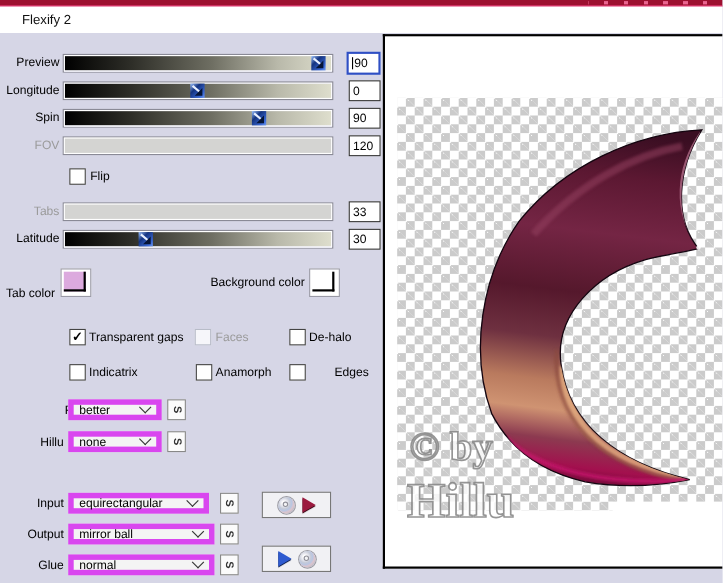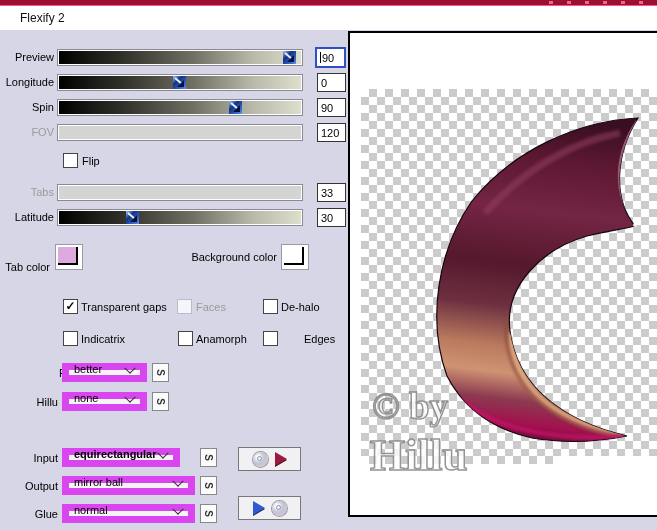--- a/index.html
+++ b/index.html
@@ -33,22 +33,22 @@
   
   .cb{position:absolute;width:13px;height:13px;background:#fff;border:1px solid #444;
        display:flex;align-items:center;justify-content:center;}
   .cb.dis{border-color:#b8bcc8;background:#f6f6fa;}
   .cb .tick{font-size:12px;font-weight:bold;line-height:1;margin-top:-2px;}
   
   .swatch{position:absolute;width:26px;height:24px;background:#fff;border:1px solid #9a9aa6;}
   .swatch .fill{position:absolute;left:2px;top:2px;right:4px;bottom:4px;
        border-right:2px solid #000;border-bottom:2px solid #000;}
   
-  .combo{position:absolute;height:19px;background:#f4f4f4;border:7px solid #d946ef;
-       display:flex;align-items:flex-end;padding:0 6px 0 5px;box-sizing:border-box;}
+  .combo{position:absolute;height:19px;background:#f4f4f4;border:5px solid #d946ef;
+       display:flex;align-items:center;padding:0 6px 0 5px;box-sizing:border-box;}
   .chev{margin-left:auto;width:7px;height:7px;border-right:1.6px solid #333;border-bottom:1.6px solid #333;
        transform:rotate(45deg) translate(-2px,-2px);}
   .sbtn{position:absolute;width:17px;height:19px;background:#fbfbfb;border:1px solid #888;
        display:flex;align-items:center;justify-content:center;box-sizing:border-box;}
   .sbtn span{display:inline-block;transform:rotate(90deg);font-size:10px;font-weight:bold;color:#333;}
   
   .bigbtn{position:absolute;width:63px;height:24px;background:#f1f1f4;border:1px solid #777;
        display:flex;align-items:center;justify-content:center;gap:7px;box-sizing:border-box;}
   .disc{position:relative;width:15px;height:15px;border-radius:50%;
        background:radial-gradient(circle at 35% 35%,#ffffff 0 10%,#e9e9f0 22%,#c6cbd8 38%,#b9c6e2 50%,#dcc4cc 64%,#b9b9c6 78%,#8d8d9c 100%);
@@ -173,21 +173,21 @@
   <div class="lbl r" style="left:0;top:396px;width:58px;">Hillu</div>
   <div class="combo" style="left:62px;top:392px;width:85px;">
     <span>none</span>
       <span class="chev"></span>
   </div>
   <div class="sbtn" style="left:152px;top:392px;">
       <span>S</span>
     </div>
 
   <div class="lbl r" style="left:0;top:452px;width:58px;">Input</div>
-  <div class="combo" style="left:62px;top:448px;width:118px;font-weight:bold;">
+  <div class="combo" style="left:62px;top:448px;width:128px;">
     <span>equirectangular</span>
       <span class="chev"></span>
   </div>
   <div class="sbtn" style="left:200px;top:448px;">
       <span>S</span>
     </div>
   <div class="bigbtn" style="left:238px;top:447px;">
     <span class="disc"></span>
     <span class="tri red"></span>
   </div>

